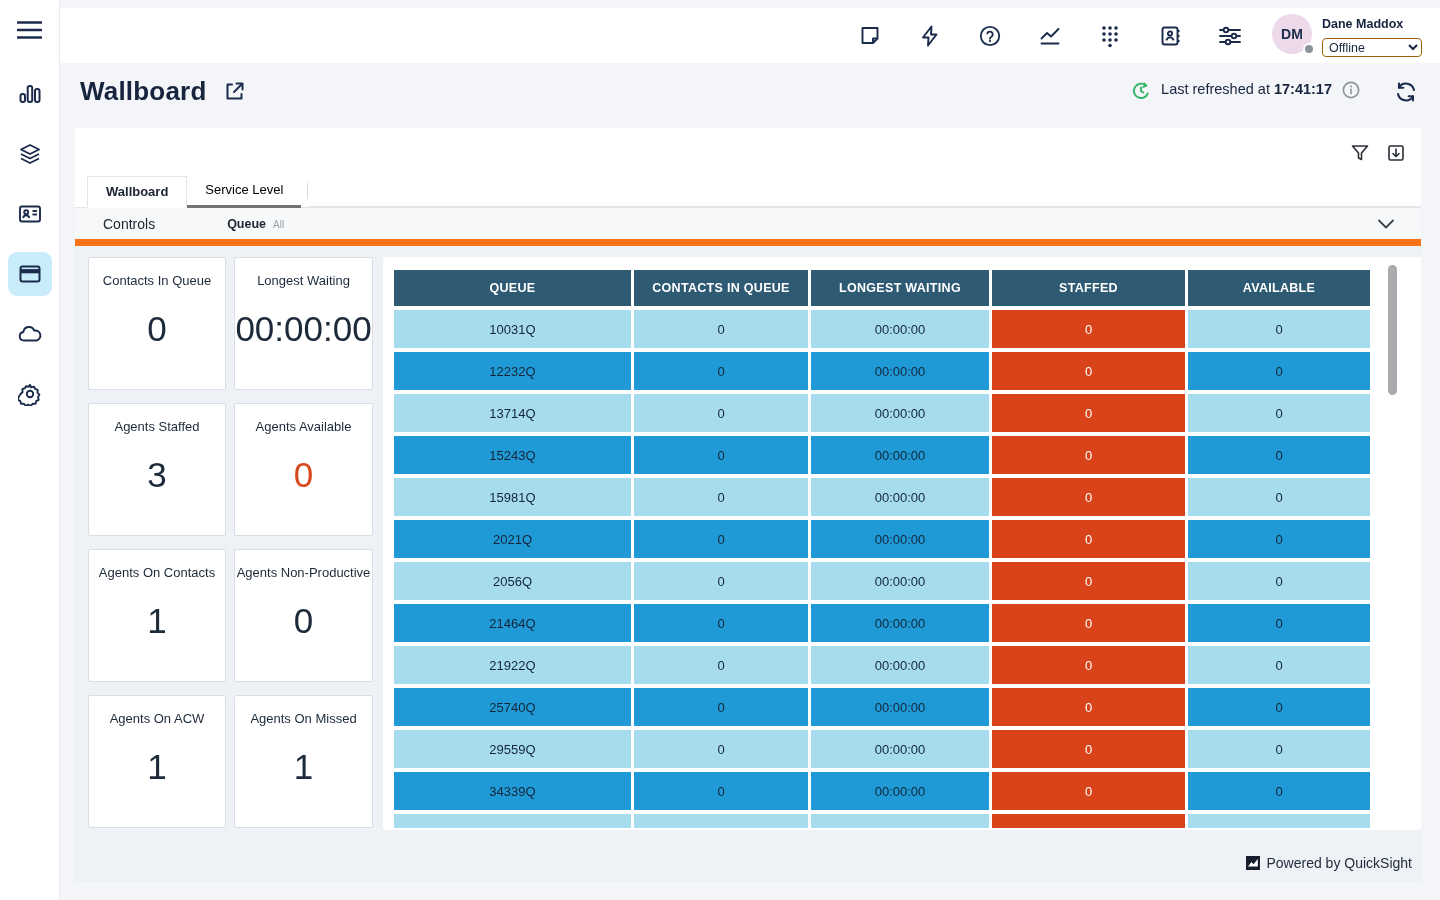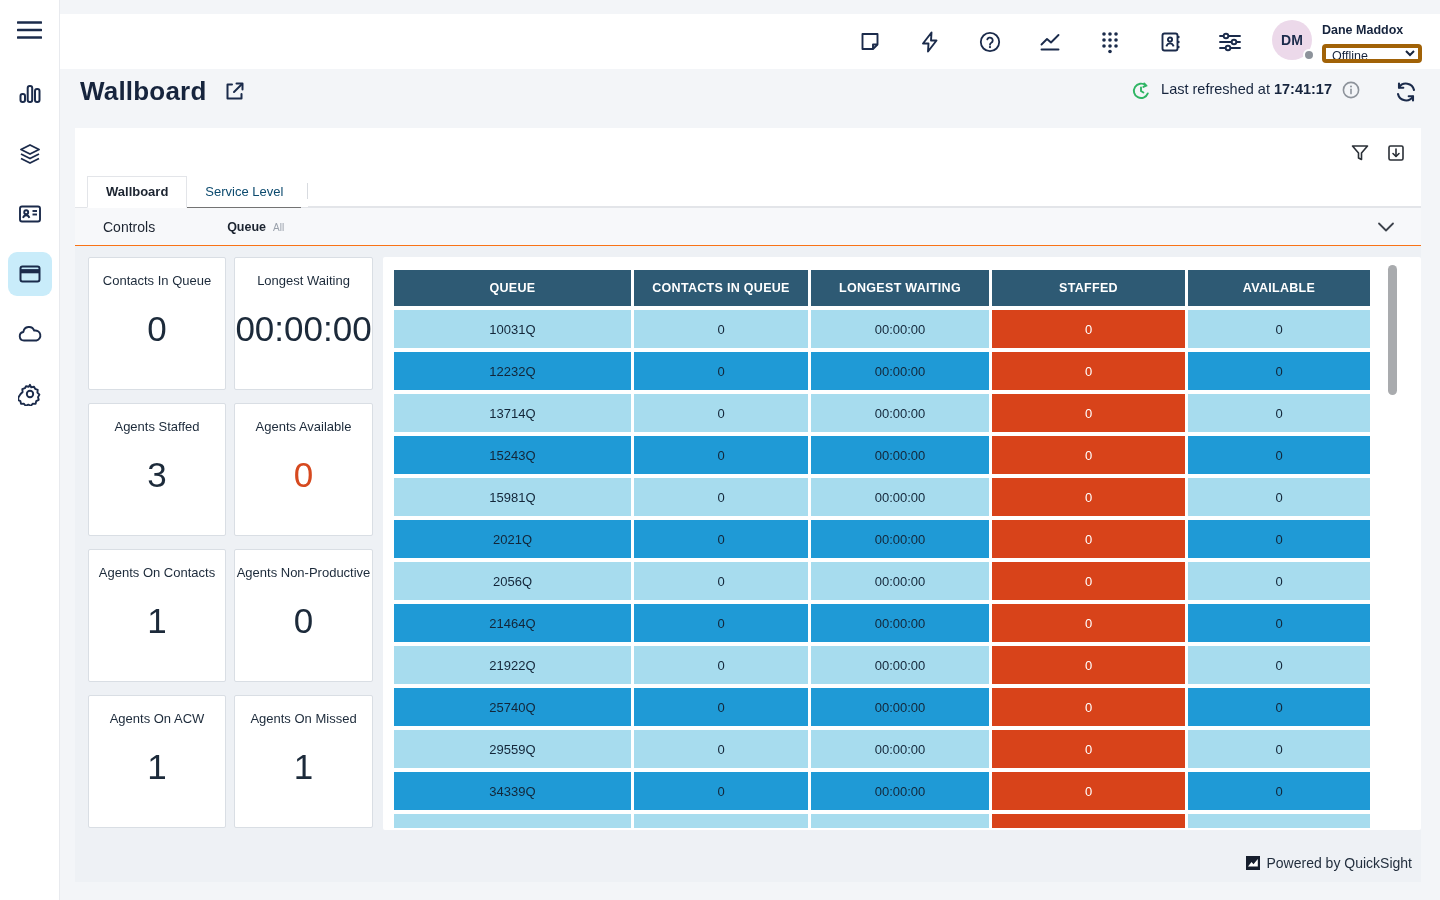--- a/index.html
+++ b/index.html
@@ -8,55 +8,55 @@
   svg { display:block; }
 
   
   .sidebar { position:absolute; left:0; top:0; width:60px; height:900px; background:#ffffff; border-right:1px solid #e8eaee; display:flex; flex-direction:column; align-items:center; z-index:5; }
   .burger-btn { margin-top:14px; width:36px; height:32px; display:flex; align-items:center; justify-content:center; background:none; border:none; cursor:pointer; color:#1b2b4b; }
   .side-nav { margin-top:26px; display:flex; flex-direction:column; gap:16px; }
   .side-item { width:44px; height:44px; border-radius:9px; display:flex; align-items:center; justify-content:center; color:#1b2b4b; cursor:pointer; }
   .side-item.active { background:#c9ecfa; }
 
   
-  .topbar { position:absolute; left:60px; top:14px; width:1380px; height:55px; background:#ffffff; display:flex; align-items:center; justify-content:flex-end; padding-right:18px; }
+  .topbar { position:absolute; left:60px; top:8px; width:1380px; height:55px; background:#ffffff; display:flex; align-items:center; justify-content:flex-end; padding-right:18px; }
   .topbar-icons { display:flex; align-items:center; gap:28px; margin-right:26px; }
   .top-icon-btn { background:none; border:none; cursor:pointer; color:#1b2b4b; width:32px; height:32px; display:flex; align-items:center; justify-content:center; }
   .user-block { display:flex; align-items:flex-start; gap:10px; }
   .avatar-wrap { position:relative; width:40px; height:40px; }
   .avatar { width:40px; height:40px; border-radius:50%; background:#ecd9ea; color:#1b2b4b; font-weight:bold; font-size:14px; display:flex; align-items:center; justify-content:center; }
   .status-dot { position:absolute; right:-3px; bottom:-1px; width:12px; height:12px; border-radius:50%; background:#8d939b; border:2px solid #ffffff; }
   .user-meta { display:flex; flex-direction:column; gap:7px; padding-top:3px;justify-content:center; }
   .user-name { font-size:12.5px; font-weight:bold; color:#16243d; }
-  .status-select { width:100px; height:19px; font-size:12.5px; font-family:"Liberation Sans",sans-serif; color:#16243d; border:4px solid #a16207; border-radius:4px; background:#fff; padding:0 2px; }
+  .status-select { width:100px; height:19px; font-size:12.5px; font-family:"Liberation Sans",sans-serif; color:#16243d; border:1px solid #a16207; border-radius:4px; background:#fff; padding:0 2px; }
 
   
   .page-header { position:absolute; left:60px; top:55px; width:1380px; height:73px; display:flex; align-items:center; justify-content:space-between; padding:0 22px 0 20px; }
   .title-row { display:flex; align-items:center; gap:16px; }
   .page-title { font-size:26px; font-weight:bold; color:#16243d; letter-spacing:.2px; }
   .ext-link { background:none; border:none; cursor:pointer; color:#1b2b4b; }
   .refresh-row { display:flex; align-items:flex-start; gap:10px; }
   .refresh-text { font-size:14.5px; color:#16243d; }
   .refresh-text b { font-weight:bold; }
   .icon-btn { background:none; border:none; cursor:pointer; display:flex; align-items:center; justify-content:center; }
   .sync-btn { margin-left:24px; color:#1b2b4b; }
 
   
   .panel { position:absolute; left:75px; top:128px; width:1346px; height:754px; background:#ffffff; }
   .panel-toolbar { height:50px; display:flex; align-items:center; justify-content:flex-end; gap:18px; padding-right:16px; }
   .panel-toolbar .icon-btn { color:#2a2f36; }
 
   .tabs-row { height:30px; display:flex; align-items:flex-end; border-bottom:1px solid #e3e5e9; padding-left:12px; }
   .tab { font-size:13px; padding:7px 18px 8px; cursor:pointer; position:relative; top:1px; }
   .tab.active { background:#ffffff; border:1px solid #e3e5e9; border-bottom:1px solid #ffffff; font-weight:bold; color:#1c2430; }
-  .tab.inactive { color:#0c4a6e; border-bottom:1px solid #737373; }
+  .tab.inactive { color:#000000; border-bottom:3px solid #737373; }
   .tab-divider { width:1px; height:16px; background:#d8dbe0; margin:0 0 8px 6px; }
   .tabs-filler { flex:1; border-bottom:1px solid #e3e5e9; height:1px; align-self:flex-end; }
 
-  .controls-bar { height:38px; background:#f7f8fa; border-bottom:1px solid #f97316; display:flex; align-items:center; padding:0 26px 0 28px; }
+  .controls-bar { height:38px; background:#f7f8fa; border-bottom:7px solid #f97316; display:flex; align-items:center; padding:0 26px 0 28px; }
   .controls-label { font-size:14px; color:#1c2430; }
   .queue-group { margin-left:72px; display:flex; align-items:baseline; gap:7px; }
   .queue-label { font-size:12.5px; font-weight:bold; color:#1c2430; }
   .queue-value { font-size:10px; color:#9aa1ab; }
   .controls-chevron { margin-left:auto; background:none; border:none; cursor:pointer; color:#3c424b; }
 
   
   .sheet { position:relative; height:636px; background:#eef1f5; padding:11px 0 0 13px; display:flex; gap:10px; overflow:hidden; }
   .kpi-grid { display:grid; grid-template-columns:138px 139px; grid-auto-rows:133px; gap:13px 8px; }
   .kpi-card { background:#ffffff; border:1px solid #d9dee4; border-radius:2px; position:relative; }

